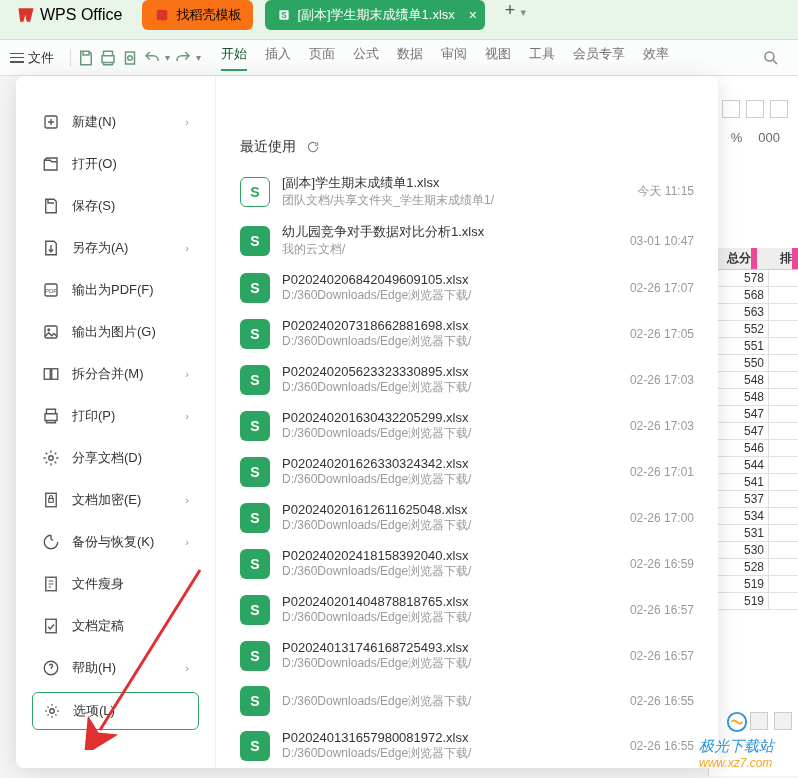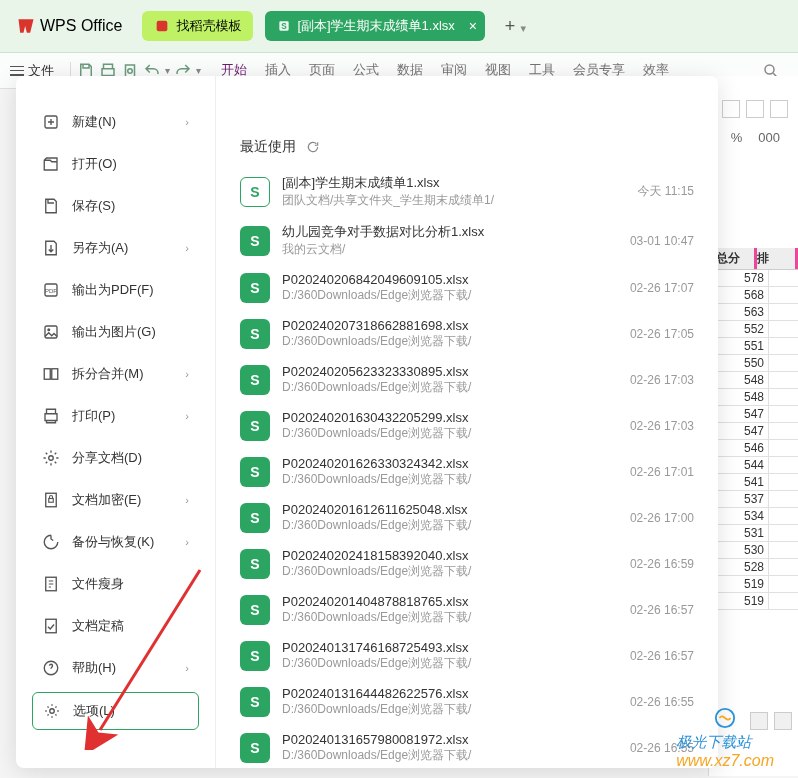--- a/index.html
+++ b/index.html
@@ -1,37 +1,37 @@
 <!DOCTYPE html>
 <html><head>
 <meta charset="utf-8">
 <style>
 * { margin: 0; padding: 0; box-sizing: border-box; font-family: "Microsoft YaHei", Arial, sans-serif; }
 body { background: #f5f5f5; width: 798px; height: 778px; overflow: hidden; position: relative; }
 
 
-.topbar { height: 53px; background: #e8f5e8; display: flex; align-items: center; padding: 0 8px; border-bottom: 1px solid #d0e0d0; }
+.topbar { height: 40px; background: #e8f5e8; display: flex; padding: 0 8px; border-bottom: 1px solid #d0e0d0; }
 .app-logo { display: flex; align-items: center; gap: 4px; padding: 0 8px; height: 30px; }
 .wps-icon { width: 20px; height: 20px; }
 .tab { display: flex; align-items: center; height: 30px; padding: 0 12px; margin-left: 12px; font-size: 13px; gap: 6px; }
-.tab.doc { background: #bef264; border-radius: 6px; }
+.tab.doc { background: #f97316; border-radius: 6px; }
 .tab.active { background: #2da562; color: #fff; border-radius: 6px; padding-right: 30px; position: relative; }
 .tab-close { position: absolute; right: 8px; color: #fff; font-size: 14px; }
 .tab-add { margin-left: 12px; font-size: 18px; color: #555; padding: 0 8px; }
 
 
 .menubar { height: 36px; background: #fafdfb; display: flex; align-items: center; border-bottom: 1px solid #e0e0e0; }
 .file-btn { display: flex; align-items: center; gap: 4px; padding: 0 10px; font-size: 13px; color: #333; }
 .hamburger { width: 14px; height: 10px; display: flex; flex-direction: column; justify-content: space-between; }
 .hamburger span { height: 1.5px; background: #555; }
 .toolbar-icons { display: flex; align-items: center; gap: 4px; padding: 0 6px; border-left: 1px solid #ddd; margin-left: 6px; }
 .tb-icon { width: 18px; height: 18px; color: #6b9b7d; }
 .menu-items { display: flex; gap: 18px; margin-left: 14px; font-size: 13px; }
 .menu-item { color: #737373; }
-.menu-item.active { color: #701a75; border-bottom: 2px solid #2da562; }
+.menu-item.active { color: #14532d; border-bottom: 2px solid #2da562; padding-bottom: 6px; }
 .search-right { margin-left: auto; margin-right: 18px; color: #888; }
 
 
 .panel { position: absolute; top: 76px; left: 16px; width: 702px; height: 692px; background: #fff; border-radius: 8px; box-shadow: 0 4px 24px rgba(0,0,0,0.12); display: flex; }
 .sidebar { width: 200px; border-right: 1px solid #eee; padding: 28px 16px 16px; display: flex; flex-direction: column; gap: 6px; }
 .side-item { display: flex; align-items: center; gap: 12px; padding: 9px 10px; font-size: 13px; color: #333; border-radius: 6px; position: relative; }
 .side-item.selected { border: 1.5px solid #2da562; }
 .side-icon { width: 18px; height: 18px; color: #555; flex-shrink: 0; }
 .chevron { margin-left: auto; color: #999; font-size: 11px; }
 
@@ -48,34 +48,34 @@
 .file-path { font-size: 12px; color: #999; }
 .file-time { font-size: 12px; color: #999; white-space: nowrap; }
 
 
 .bg-right { position: absolute; top: 76px; right: 0; width: 90px; height: 700px; background: #fff; border-left: 1px solid #ddd; }
 .bg-toolbar { position: absolute; top: 100px; right: 10px; display: flex; gap: 6px; }
 .bg-ic { width: 18px; height: 18px; border: 1px solid #ccc; }
 .pct { position: absolute; top: 130px; right: 18px; font-size: 13px; color: #666; display:flex; gap:16px;}
 .cell-col { position: absolute; top: 248px; right: 0; width: 82px; font-size: 12px; color: #333; }
 .cell-header { display: flex; border-bottom: 1px solid #ccc; }
-.cell-header div { flex: 1; text-align: left; padding: 2px 0; background: #eee; border-right: 3px solid #ec4899; font-weight: bold; }
+.cell-header div { flex: 1; text-align: right; padding: 2px 0; background: #eee; border-right: 6px solid #ec4899; font-weight: bold; }
 .cell-row { display: flex; border-bottom: 1px solid #e0e0e0; }
 .cell-row div { flex: 1; padding: 1px 4px; border-right: 1px solid #e0e0e0; text-align: left; margin-left: 24px; }
 
 .sheet-tabs-bg { position: absolute; bottom: 48px; right: 6px; display: flex; gap: 6px; }
 .sheet-tab-ic { width: 18px; height: 18px; border: 1px solid #ccc; background: #f0f0f0; }
 
 
 .arrow { position: absolute; top: 560px; left: 80px; pointer-events: none; }
 
 
 .watermark { position: absolute; bottom: 8px; right: 24px; font-size: 15px; color: #2a92d8; font-style: italic; display: flex; align-items: center; gap: 4px; flex-direction: column; }
 .wm-icon { width: 22px; height: 22px; }
-.wm-url { color: #f5a623; font-size: 16px; }
+.wm-url { color: #f5a623; font-size: 12px; }
 </style>
 </head>
 <body>
 
 <div class="topbar">
   <div class="app-logo">
     <svg class="wps-icon" viewBox="0 0 24 24">
         <path fill="#d9352c" d="M3 4h18l-4 16h-4l-2-8-2 8H5z"></path>
       </svg>
     <span>WPS Office</span>
@@ -452,21 +452,20 @@
           <div class="file-icon">S</div>
           <div class="file-info">
             <div class="file-name">P020240131746168725493.xlsx</div>
             <div class="file-path">D:/360Downloads/Edge浏览器下载/</div>
           </div>
           <div class="file-time">02-26 16:57</div>
         </div>
         <div class="file-row">
           <div class="file-icon">S</div>
           <div class="file-info">
-            <div class="file-name">P020240131644482622576.xlsx</div>
             <div class="file-path">D:/360Downloads/Edge浏览器下载/</div>
           </div>
           <div class="file-time">02-26 16:55</div>
         </div>
         <div class="file-row">
           <div class="file-icon">S</div>
           <div class="file-info">
             <div class="file-name">P020240131657980081972.xlsx</div>
             <div class="file-path">D:/360Downloads/Edge浏览器下载/</div>
           </div>

